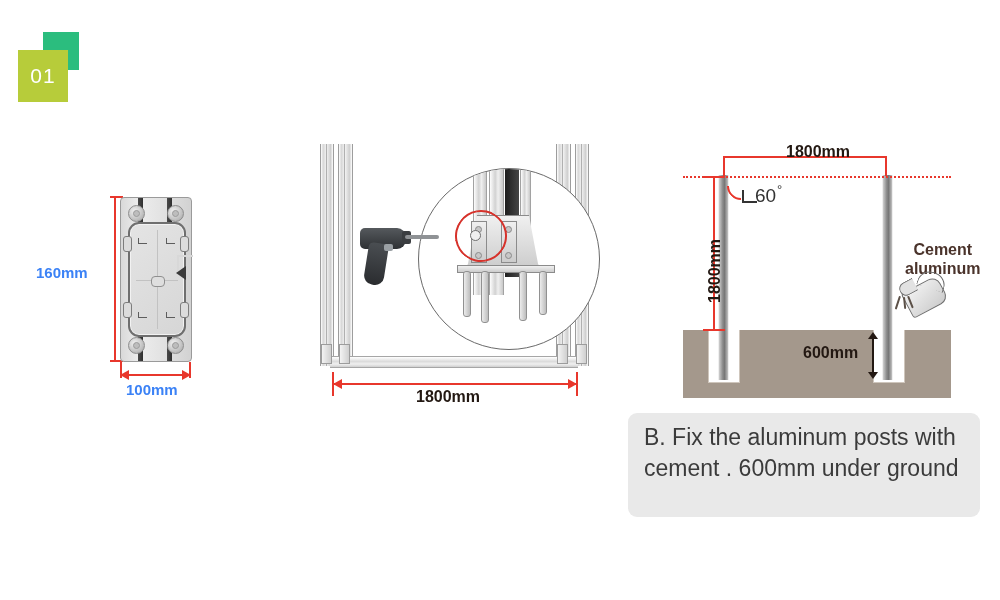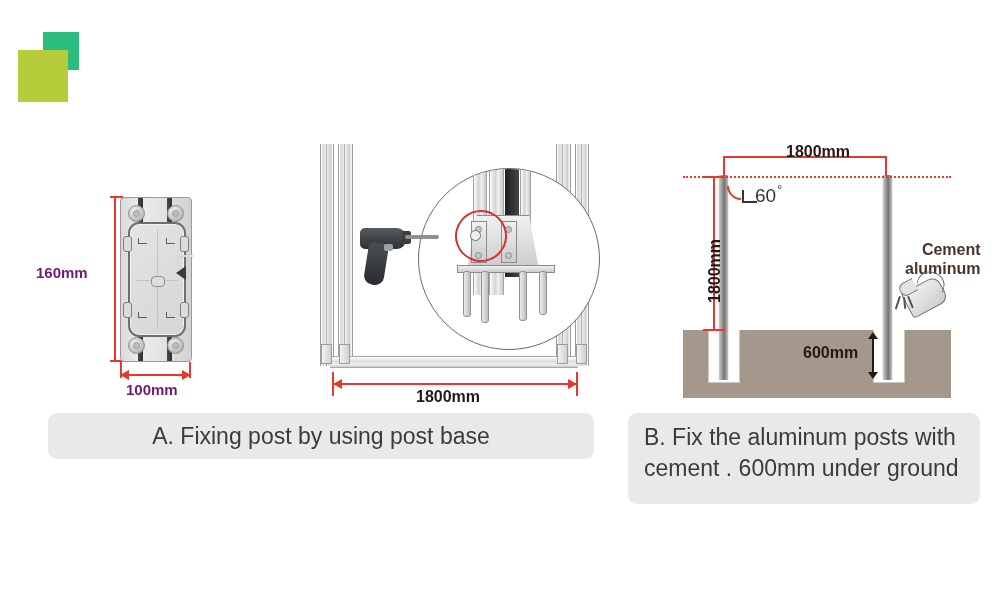--- a/index.html
+++ b/index.html
@@ -14,21 +14,21 @@
   .badge-teal{position:absolute;left:25px;top:0px;width:36px;height:38px;background:#2bbd7e;}
   .badge-olive{position:absolute;left:0px;top:18px;width:50px;height:52px;background:#b7cc3a;}
   .badge-num{position:absolute;left:0px;top:18px;width:50px;height:52px;
     display:flex;align-items:center;justify-content:center;
     color:#ffffff;font-size:21px;letter-spacing:1px;font-family:"Liberation Sans",sans-serif;}
   .title{position:absolute;left:92px;top:60px;font-size:27px;font-weight:bold;font-style:italic;
     color:#333333;letter-spacing:.5px;white-space:nowrap;}
 
   
   .rline{position:absolute;background:#e8372c;}
-  .rlbl{position:absolute;color:#701a75;font-weight:bold;font-size:15px;white-space:nowrap;}
+  .rlbl{position:absolute;color:#3b82f6;font-weight:bold;font-size:15px;white-space:nowrap;}
   .dlbl{position:absolute;color:#231812;font-weight:bold;font-size:15px;white-space:nowrap;}
 
   
   .plate-outer{position:absolute;left:120px;top:197px;width:70px;height:163px;
     background:linear-gradient(90deg,#d9d9d9 0%,#ededed 25%,#e2e2e2 60%,#d2d2d2 100%);
     border:1px solid #9a9a9a;border-radius:4px;}
   .plate-bar{position:absolute;top:0;width:5px;height:100%;
     background:linear-gradient(90deg,#4a4a4a,#2f2f2f);}
   .screw{position:absolute;width:15px;height:15px;border-radius:50%;
     background:radial-gradient(circle at 38% 35%,#f2f2f2,#c2c2c2 60%,#a0a0a0 100%);
@@ -92,52 +92,53 @@
   
   .ground{position:absolute;left:683px;top:330px;width:268px;height:68px;background:#a4988c;}
   .trench{position:absolute;background:#ffffff;border:1px solid #cfc6bc;border-top:none;}
   .post-b{position:absolute;background:linear-gradient(90deg,#cfcfcf,#8d8d8d 40%,#777777 62%,#c2c2c2 100%);
     border-left:1px solid #efefef;border-right:1px solid #efefef;}
   .dotted-red{position:absolute;height:0;border-top:2px dotted #e8372c;}
   .ang-mark{position:absolute;width:13px;height:11px;border-left:2px solid #333;border-bottom:2px solid #333;}
   .ang-arc{position:absolute;width:24px;height:24px;border-radius:50%;
     border:2px solid #e8372c;border-right-color:transparent;border-top-color:transparent;border-bottom-color:transparent;
     transform:rotate(-45deg);}
-  .cement-lbl{position:absolute;color:#4a332b;font-weight:bold;font-size:16px;line-height:19px;text-align:right;}
+  .cement-lbl{position:absolute;color:#4a332b;font-weight:bold;font-size:16px;line-height:19px;text-align:center;}
   .pail{position:absolute;left:905px;top:283px;width:38px;height:26px;
     background:linear-gradient(160deg,#f4f4f4,#cccccc);border:1.5px solid #6e6e6e;
     border-radius:3px 9px 9px 3px;transform:rotate(-28deg);}
   .pail-lip{position:absolute;left:899px;top:281px;width:16px;height:12px;
     border:1.5px solid #6e6e6e;border-right:none;border-radius:8px 0 0 8px;
     background:#e2e2e2;transform:rotate(-28deg);}
   .pail-handle{position:absolute;left:918px;top:272px;width:26px;height:16px;
     border:1.5px solid #6e6e6e;border-bottom:none;border-radius:13px 13px 0 0;transform:rotate(18deg);}
   .pour{position:absolute;background:#5c5148;width:2px;transform-origin:top center;border-radius:1px;}
 
   .arrow-v{position:absolute;width:1.5px;background:#231812;}
   .ah-up{position:absolute;width:0;height:0;border-left:5px solid transparent;border-right:5px solid transparent;border-bottom:7px solid #231812;}
   .ah-dn{position:absolute;width:0;height:0;border-left:5px solid transparent;border-right:5px solid transparent;border-top:7px solid #231812;}
   .ar-l{position:absolute;width:0;height:0;border-top:5px solid transparent;border-bottom:5px solid transparent;border-right:9px solid #e8372c;}
   .ar-r{position:absolute;width:0;height:0;border-top:5px solid transparent;border-bottom:5px solid transparent;border-left:9px solid #e8372c;}
 
   
   .caption{position:absolute;background:#e9e9e9;border-radius:9px;color:#3b3b3b;
     font-size:23px;line-height:31px;}
   .capA{left:48px;top:413px;width:546px;height:46px;display:flex;align-items:center;justify-content:center;}
-  .capB{left:628px;top:413px;width:352px;height:91px;padding:9px 14px 0 16px;box-sizing:border-box;}
+  .capB{left:628px;top:413px;width:352px;height:104px;padding:9px 14px 0 16px;box-sizing:border-box;}
   .vtext{transform:rotate(-90deg);transform-origin:left top;}
 </style>
 </head>
 <body>
 
 <div class="stage">
 
   <div class="badge-wrap">
     <div class="badge-teal"></div>
     <div class="badge-olive"></div>
+    <div class="badge-num">01</div>
   </div>
 
   <div class="rline" style="left:114px;top:196px;width:1.5px;height:166px;"></div>
   <div class="rline" style="left:110px;top:196px;width:13px;height:1.5px;"></div>
   <div class="rline" style="left:110px;top:360px;width:13px;height:1.5px;"></div>
   <div class="rlbl" style="left:36px;top:264px;">160mm</div>
 
   <div class="plate-outer">
     <div class="plate-bar" style="left:17px;"></div>
     <div class="plate-bar" style="left:46px;"></div>
@@ -267,20 +268,17 @@
     <div>Cement</div>
     <div>aluminum</div>
   </div>
   <div class="pail"></div>
   <div class="pail-lip"></div>
   <div class="pail-handle"></div>
   <div class="pour" style="left:899px;top:296px;height:14px;transform:rotate(18deg);"></div>
   <div class="pour" style="left:903px;top:297px;height:12px;transform:rotate(-6deg);"></div>
   <div class="pour" style="left:907px;top:296px;height:13px;transform:rotate(-22deg);"></div>
 
-  <div class="caption capA">
-    <span>A. Fixing post by using post base</span>
-  </div>
   <div class="caption capB">
     <span>B. Fix the aluminum posts with cement . 600mm under ground</span>
   </div>
 
 </div>
 
 </body></html>

